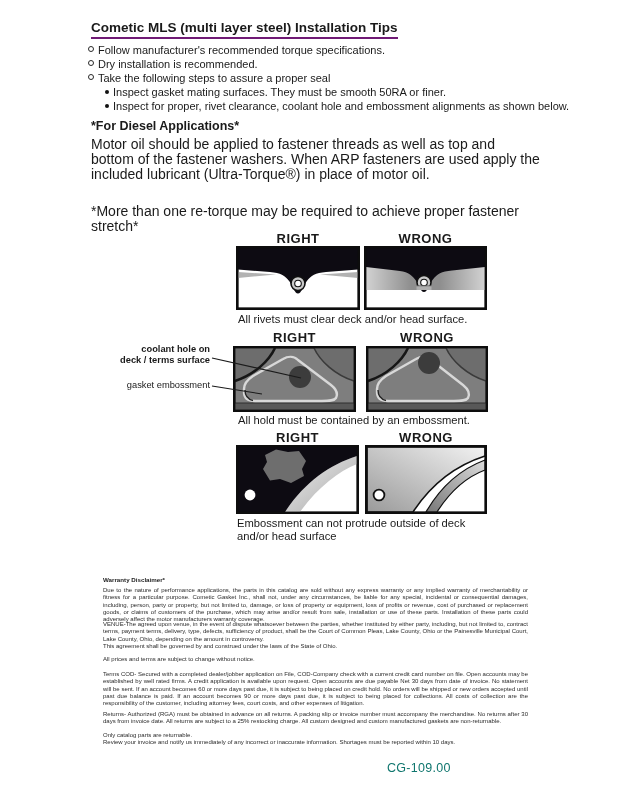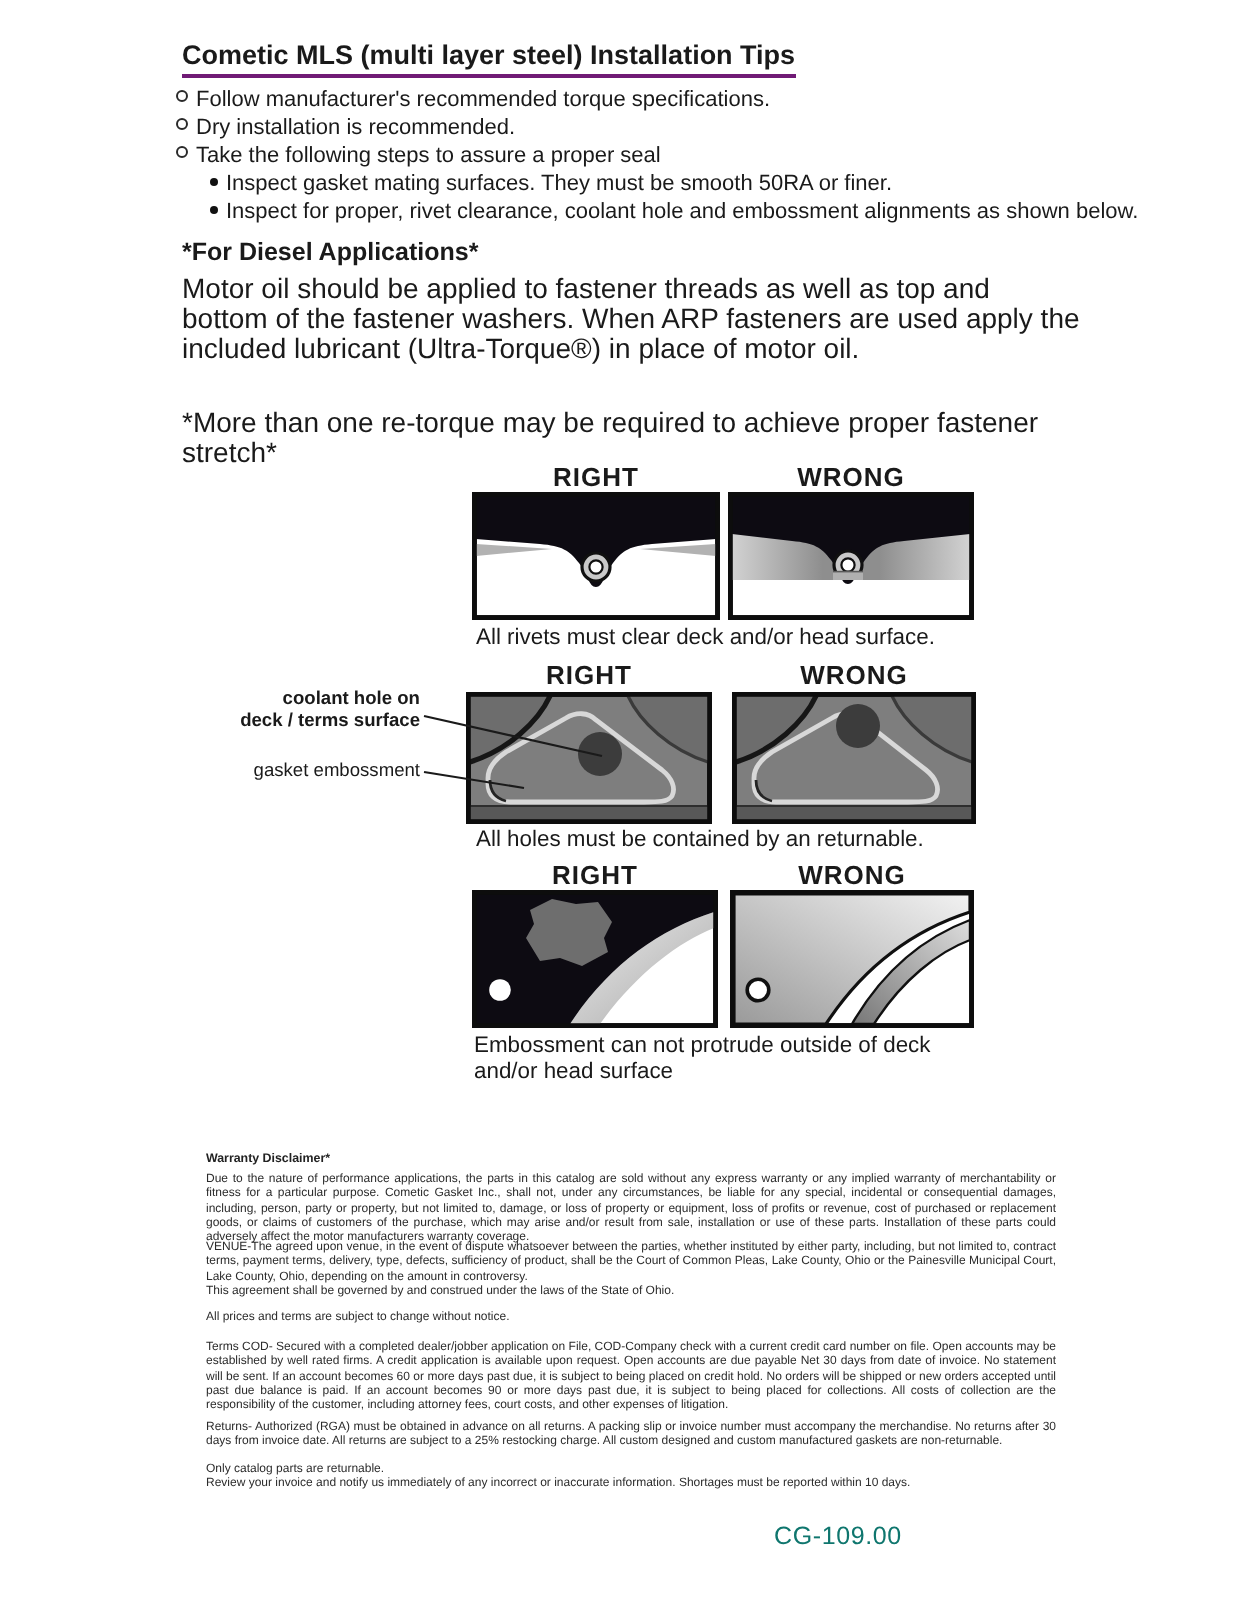--- a/index.html
+++ b/index.html
@@ -161,21 +161,21 @@
     <div>coolant hole on</div>
     <div>deck / terms surface</div>
   </div>
   <div class="abs dg-label" style="left:108px;top:380px;width:102px;">gasket embossment</div>
 
   <svg class="abs" style="left:105px;top:340px;pointer-events:none;" width="300" height="75" viewBox="0 0 300 75">
     <line x1="107" y1="18" x2="196" y2="38" stroke="#1a1a1a" stroke-width="1.1"></line>
     <line x1="107" y1="46" x2="157" y2="54" stroke="#1a1a1a" stroke-width="1.1"></line>
   </svg>
 
-  <div class="abs dg-caption" style="left:238px;top:414px;white-space:nowrap;">All holes must be contained by an returnable.</div>
+  <div class="abs dg-caption" style="left:238px;top:414px;white-space:nowrap;">All hold must be contained by an embossment.</div>
 
   <div class="abs dg-header" style="left:236px;top:430px;width:123px;">RIGHT</div>
   <div class="abs dg-header" style="left:365px;top:430px;width:122px;">WRONG</div>
 
   <svg class="abs" style="left:236px;top:445px;" width="123" height="69" viewBox="0 0 123 69">
     <defs>
       <linearGradient id="g3r" x1="0" y1="0" x2="1" y2="1">
         <stop offset="0%" stop-color="#ededed"></stop>
           <stop offset="100%" stop-color="#a8a8a8"></stop>
       </linearGradient>

